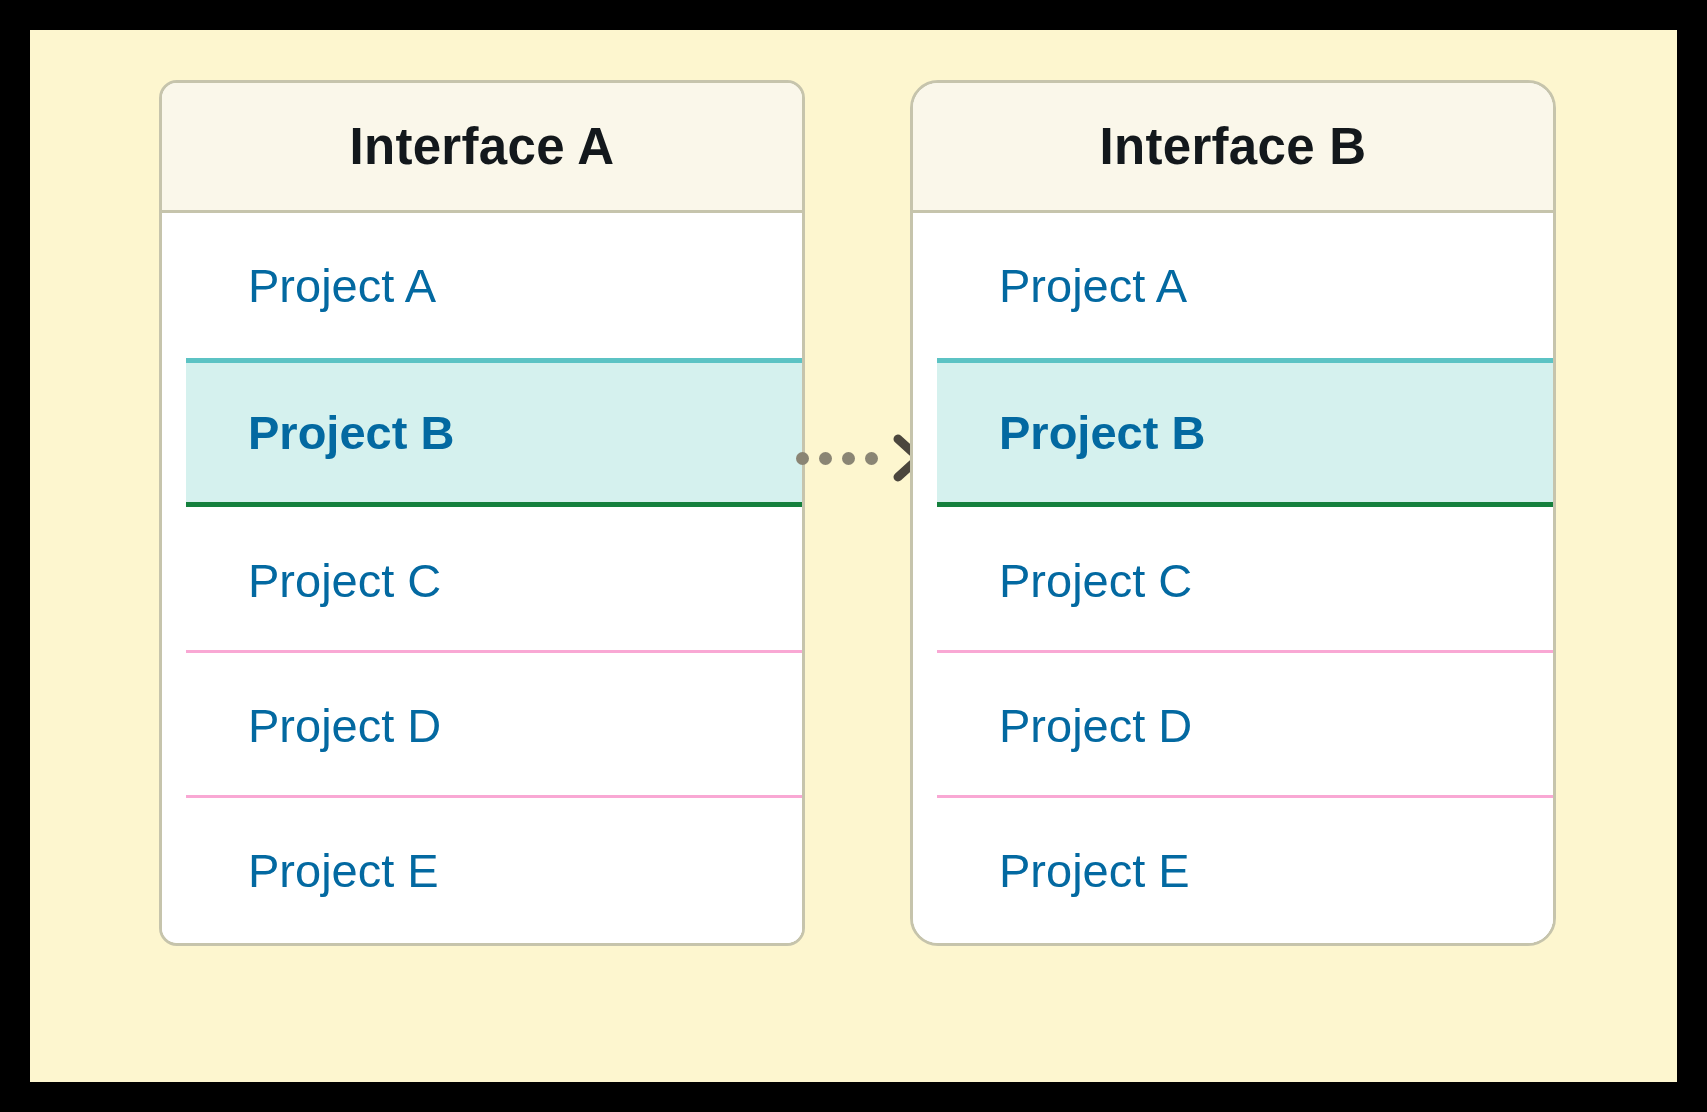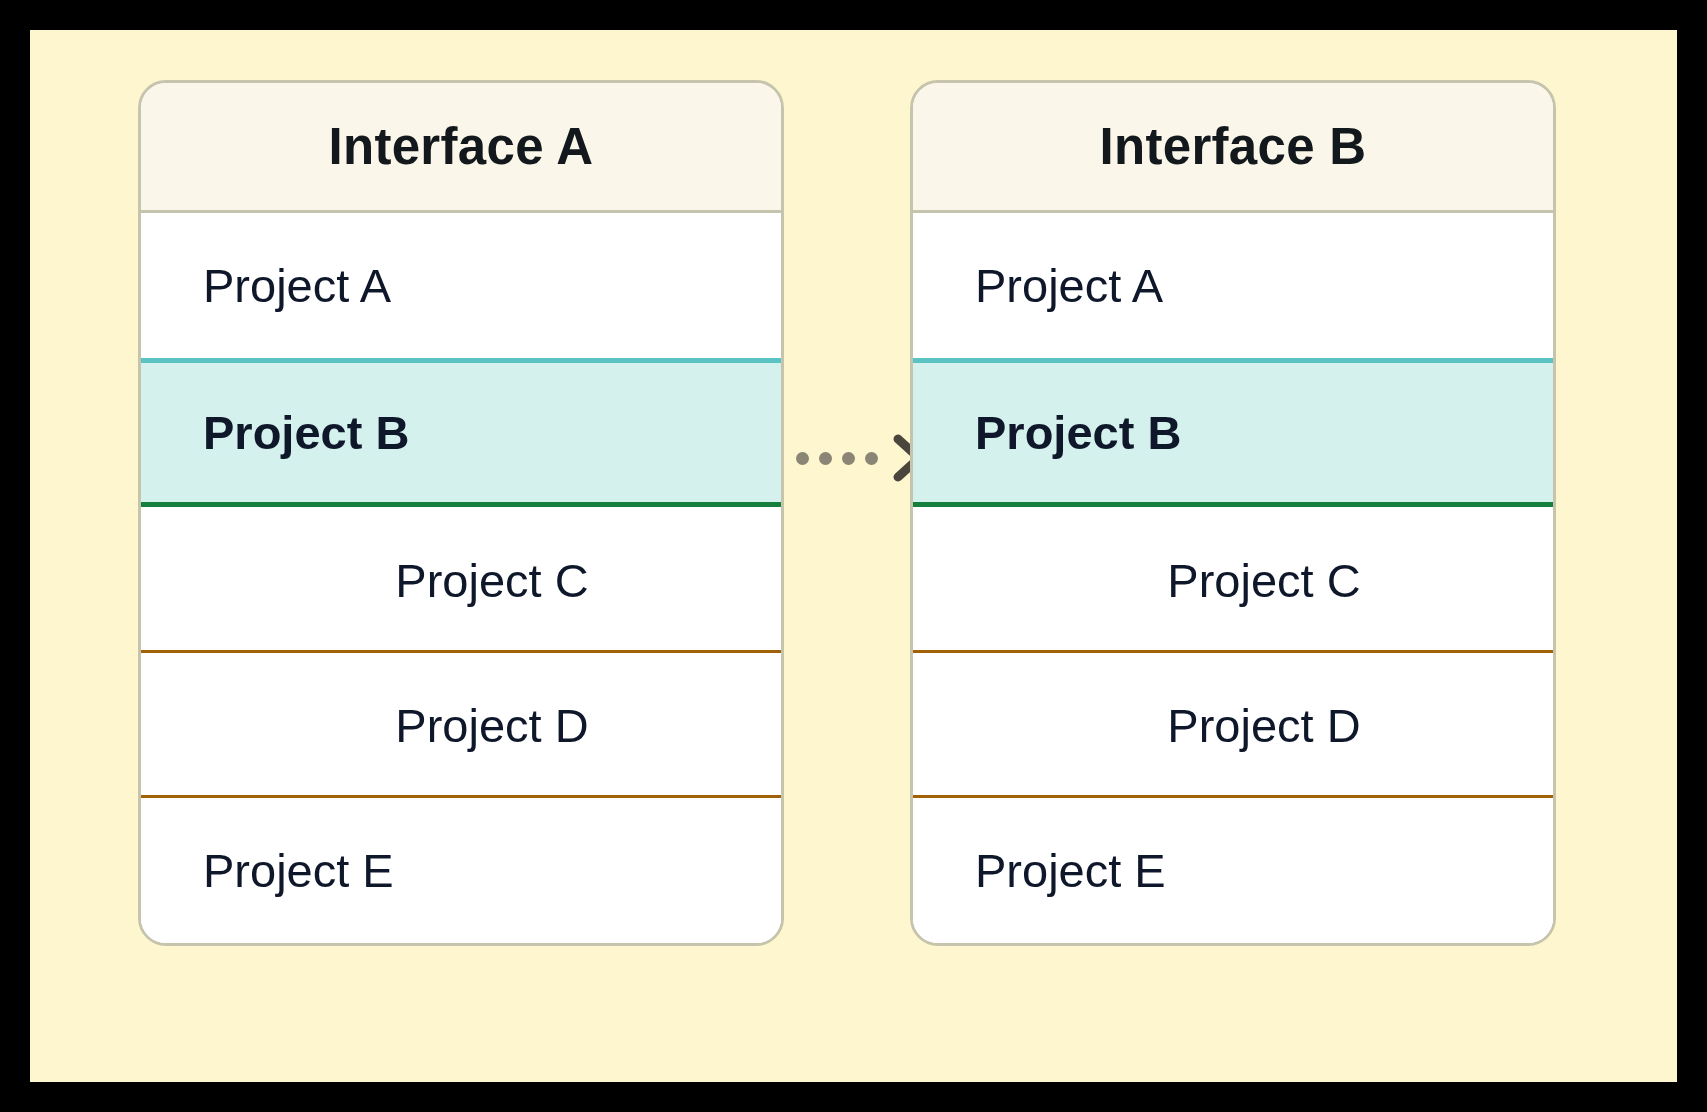--- a/index.html
+++ b/index.html
@@ -42,21 +42,21 @@
     width: 646px;
     height: 866px;
     background: #ffffff;
     border: 3px solid #c6c4ac;
     border-radius: 28px;
     box-sizing: border-box;
     overflow: hidden;
     display: flex;
     flex-direction: column;
   }
-  #panel-a { left: 108px; }
+  #panel-a { left: 129px; border-radius: 18px; }
   #panel-b { left: 880px; }
 
   .panel-header {
     height: 130px;
     flex: 0 0 130px;
     background: #faf7ea;
     border-bottom: 3px solid #c6c4ac;
     display: flex;
     align-items: center;
     justify-content: center;
@@ -77,28 +77,28 @@
   }
 
   .row {
     flex: 1 1 0;
     display: flex;
     align-items: center;
     padding-left: 62px;
     box-sizing: border-box;
     background: #ffffff;
     font-size: 47px;
-    color: #0f172a;
+    color: #0369a1;
     border-top: 3px solid transparent;
     border-bottom: 3px solid transparent;
     position: relative;
+    margin-left: 24px;
   }
   .row.sep-below {
-    border-bottom: 3px solid #a16207;
-    justify-content: center;
+    border-bottom: 3px solid #f9a8d4;
   }
   .row.highlight {
     background: #d5f1ee;
     border-top: 5px solid #5cc3c4;
     border-bottom: 5px solid #15803d;
     font-weight: bold;
   }
   .row-label {
     line-height: 1;
     display: block;

